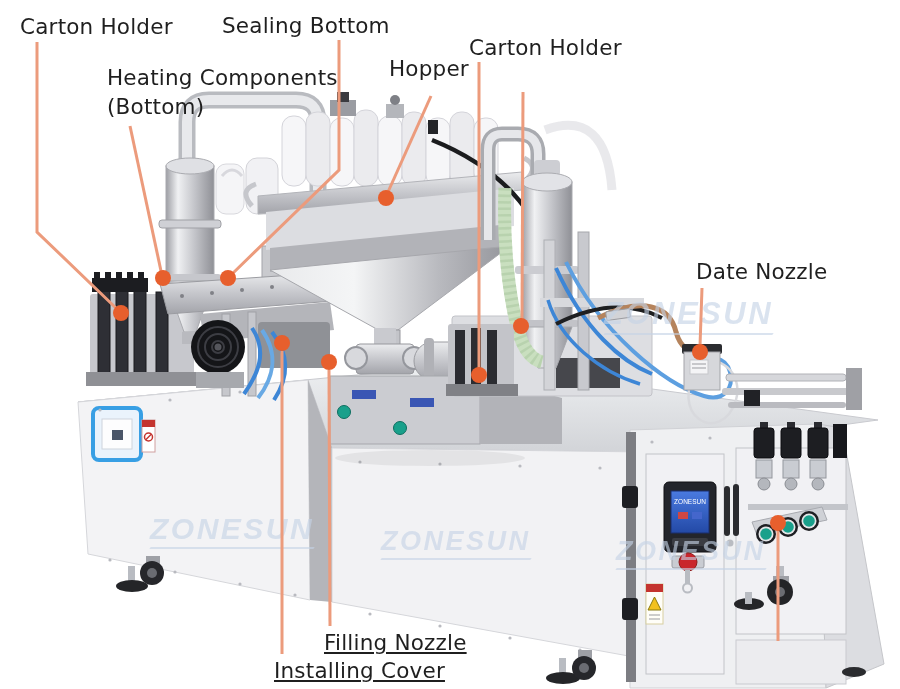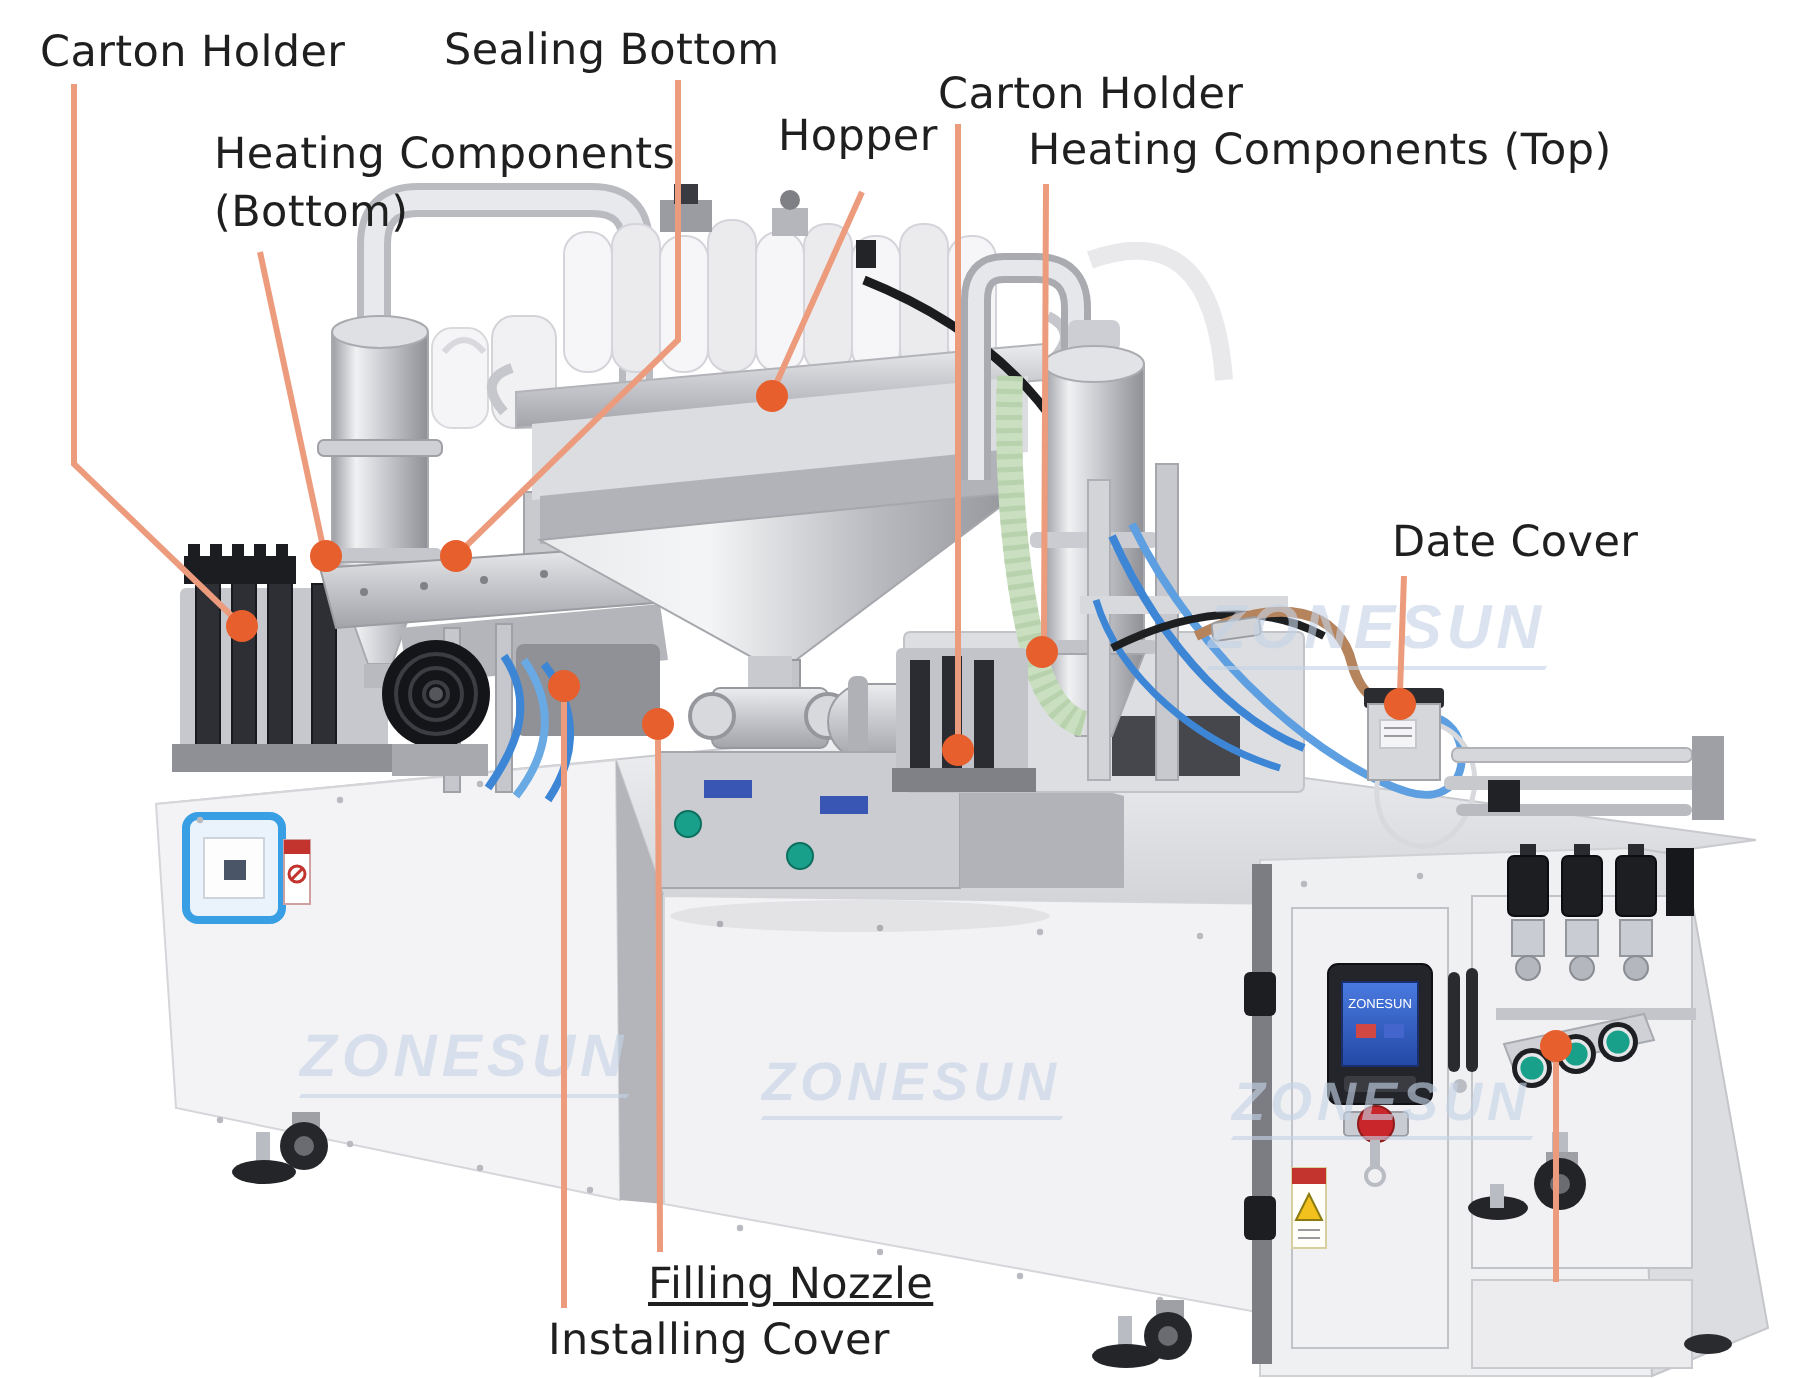--- a/index.html
+++ b/index.html
@@ -25,21 +25,21 @@
   #wm-mid-panel{left:381px; top:526px; font-size:27px;}
   #wm-right-doors{left:616px; top:536px; font-size:27px;}
   #label-carton-holder-left{left:20px; top:12px;}
   #label-sealing-bottom{left:222px; top:11px;}
   #label-heating-bottom{left:107px; top:63px;}
   #label-hopper{left:389px; top:54px;}
   #label-carton-holder-right{left:469px; top:33px;}
   #label-heating-top{left:514px; top:61px;}
   #label-date-coding{left:696px; top:257px;}
   #label-filling-nozzle{left:324px; top:628px;text-decoration:underline;}
-  #label-installing-cover{left:274px; top:656px;}
+  #label-installing-cover{left:274px; top:656px;text-decoration:underline;}
   #label-control-system{left:717px; top:643px;}
   .leader{stroke:var(--leader-line,#ec9b7c); stroke-width:3; fill:none;}
   .leader-dot{fill:var(--leader-dot,#e75f2d);}
 </style>
 </head>
 <body>
 
 <div class="stage">
 
   <svg width="900" height="689" viewBox="0 0 900 689">
@@ -415,18 +415,17 @@
   </svg>
 
   <div class="label" id="label-carton-holder-left">Carton Holder</div>
   <div class="label" id="label-heating-bottom">
     <span style="display:block">Heating Components</span>
     <span style="display:block">(Bottom)</span>
   </div>
   <div class="label" id="label-sealing-bottom">Sealing Bottom</div>
   <div class="label" id="label-hopper">Hopper</div>
   <div class="label" id="label-carton-holder-right">Carton Holder</div>
-  <div class="label" id="label-heating-top">Heating Components (Top)</div>
-  <div class="label" id="label-date-coding">Date Cover</div>
+  <div class="label" id="label-date-coding">Date Nozzle</div>
   <div class="label" id="label-filling-nozzle">Filling Nozzle</div>
   <div class="label" id="label-installing-cover">Installing Cover</div>
 
 </div>
 
 </body></html>

